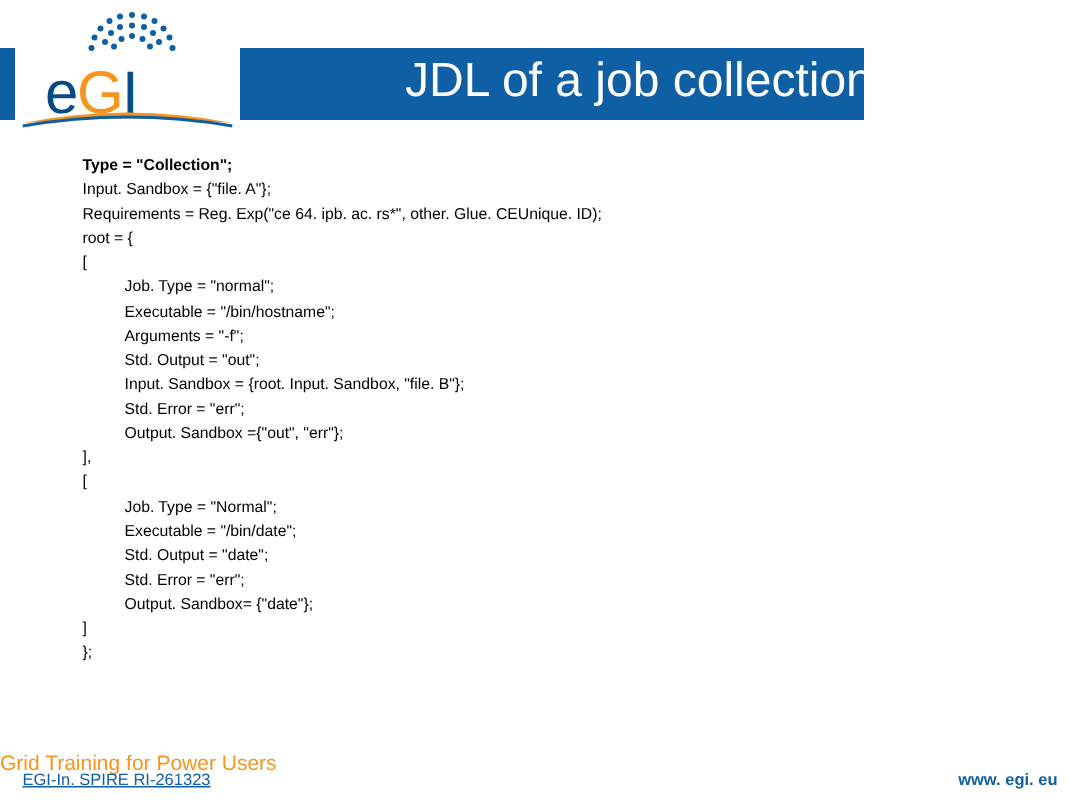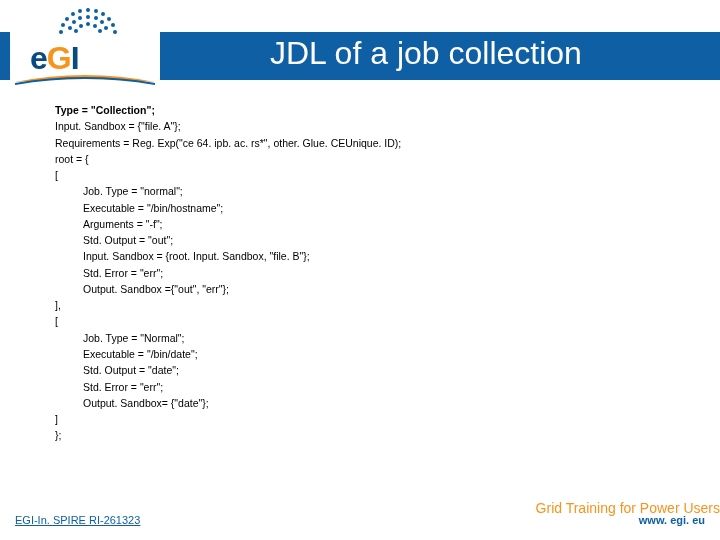--- a/index.html
+++ b/index.html
@@ -9,21 +9,21 @@
     height: 540px;
     font-family: Arial, Helvetica, sans-serif;
     background: #ffffff;
     overflow: hidden;
     position: relative;
   }
   .header-bar {
     position: absolute;
     top: 32px;
     left: 0;
-    width: 720px;
+    width: 576px;
     height: 48px;
     background: #0e5fa4;
   }
   .page-title {
     color: #ffffff;
     font-size: 32px;
     font-weight: 400;
     position: absolute;
     top: 3px;
     left: 270px;
@@ -40,22 +40,22 @@
   }
   .logo-dots {
     position: absolute;
     top: 4px;
     left: 28px;
   }
   .logo-text {
     position: absolute;
     top: 38px;
     left: 20px;
-    font-weight: 700;
-    font-size: 32px;
+    font-weight: 400;
+    font-size: 40px;
     color: #084a82;
     letter-spacing: -1px;
   }
   .logo-text .accent {
     color: #f7941e;
   }
   .swoosh {
     position: absolute;
     top: 70px;
     left: 5px;
@@ -87,21 +87,21 @@
     bottom: 4px;
     color: #0e5fa4;
     font-size: 11px;
     text-decoration: underline;
   }
   .footer-center {
     position: absolute;
     left: 0;
     width: 720px;
     bottom: 14px;
-    text-align: right;
+    text-align: left;
     color: #f7941e;
     font-size: 14px;
   }
   .footer-right {
     position: absolute;
     right: 15px;
     bottom: 4px;
     color: #0e5fa4;
     font-size: 11px;
     font-weight: bold;

